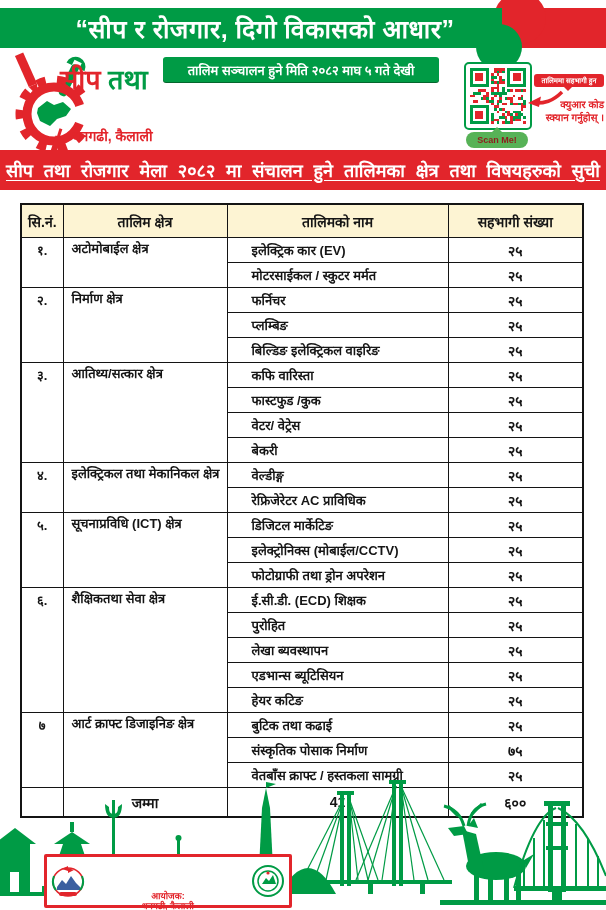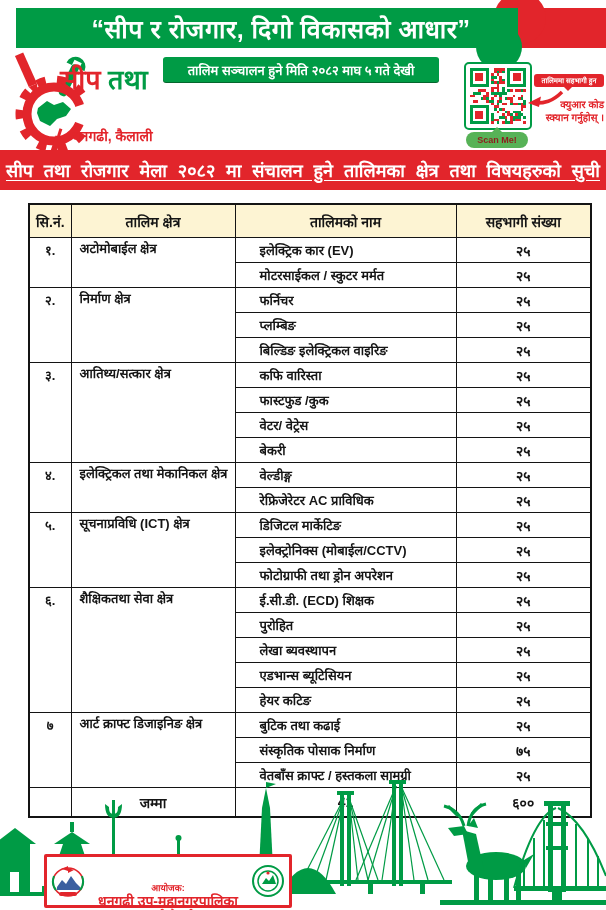--- a/index.html
+++ b/index.html
@@ -6,21 +6,21 @@
   html,body{margin:0;padding:0;}
   body{width:606px;height:910px;position:relative;background:#ffffff;overflow:hidden;
        font-family:"Liberation Sans", sans-serif;}
   .abs{position:absolute;}
 
   
   .ribbon-red{left:478px;top:8px;width:128px;height:40px;background:var(--red);}
   .ribbon-red-circle{left:494px;top:-8px;width:52px;height:52px;border-radius:50%;background:var(--red);}
   .ribbon-green-circle{left:476px;top:24px;width:46px;height:46px;border-radius:50%;background:var(--green);}
   .banner-green{left:0;top:8px;width:502px;height:40px;background:var(--green);
-     display:flex;align-items:center;justify-content:center;margin-left:16px;}
+     display:flex;align-items:center;justify-content:center;}
   .banner-green span{color:#fff;font-size:25px;font-weight:700;letter-spacing:.5px;padding-left:28px;white-space:nowrap;}
 
   
   .logo-icon{left:10px;top:52px;width:92px;height:104px;}
   .logo-text{left:60px;top:66px;width:190px;line-height:1.05;}
   .logo-text .l1{font-size:27px;font-weight:800;}
   .logo-text .l2{font-size:27px;font-weight:800;}
   .w-red{color:var(--red);} .w-green{color:var(--green);}
   .logo-sub{left:72px;top:126px;font-size:14px;font-weight:700;color:var(--red);}
 
@@ -43,21 +43,21 @@
   .qr-instr{left:532px;top:98px;width:72px;text-align:right;color:var(--red);
     font-size:10px;font-weight:700;line-height:1.3;}
 
   
   .title-banner{left:0;top:150px;width:606px;height:40px;background:var(--red);
     display:flex;align-items:center;justify-content:center;font-family:Liberation Mono, monospace;}
   .title-banner span{color:#fff;font-size:18px;font-weight:700;text-decoration:underline;
     text-underline-offset:3px;white-space:nowrap;}
 
   
-  .table-wrap{left:28px;top:203px;width:508px;}
+  .table-wrap{left:20px;top:203px;width:508px;}
   table.ttable{border-collapse:collapse;width:562px;table-layout:fixed;}
   .ttable th,.ttable td{border:1px solid var(--black);font-family:"Liberation Sans",sans-serif;}
   .ttable{border:2px solid var(--black);}
   .ttable th{background:var(--cream);height:30px;font-size:14px;font-weight:700;color:#151515;}
   .ttable td{height:22px;font-size:13px;font-weight:700;color:#151515;background:#fff;}
   .ttable td.sn{text-align:center;vertical-align:top;padding-top:3px;}
   .ttable td.area{text-align:left;vertical-align:top;padding:3px 4px 0 8px;line-height:1.25;}
   .ttable td.name{text-align:left;padding-left:24px;}
   .ttable td.count{text-align:center;font-size:14px;}
   .ttable tr.total td{height:26px;text-align:center;font-size:14px;margin-top:27px;}
@@ -518,21 +518,20 @@
     <ellipse cx="17" cy="19" rx="15" ry="14" fill="#fff" stroke="var(--red)" stroke-width="1.5"></ellipse>
     <path d="M6,24 l5,-7 4,4 5,-8 5,7 4,4 v3 h-23 z" fill="var(--emblem_blue)"></path>
     <polygon points="17,5 23,7 17,10" class="fill-red"></polygon>
     <polygon points="17,3 11,6 17,8" class="fill-red"></polygon>
     <path d="M3,13 q-3,8 2,14" stroke="var(--green)" stroke-width="2" fill="none"></path>
     <path d="M31,13 q3,8 -2,14" stroke="var(--green)" stroke-width="2" fill="none"></path>
     <rect x="8" y="29" width="18" height="4" rx="2" class="fill-red"></rect>
   </svg>
   <div class="org-text">
     <div class="o1">आयोजक:</div>
-    <div class="o2">धनगढी उप-महानगरपालिका</div>
     <div class="o3">धनगढी, कैलाली</div>
   </div>
   <svg width="34" height="34" viewBox="0 0 34 34">
     <circle cx="17" cy="17" r="15" fill="#fff" stroke="var(--green)" stroke-width="2"></circle>
     <circle cx="17" cy="17" r="10" fill="none" stroke="var(--green)" stroke-width="1.5"></circle>
     <path d="M11,20 l4,-6 3,3 4,-6 3,9 z" class="fill-green"></path>
     <circle cx="17" cy="9" r="1.6" class="fill-red"></circle>
   </svg>
 </div>
 

